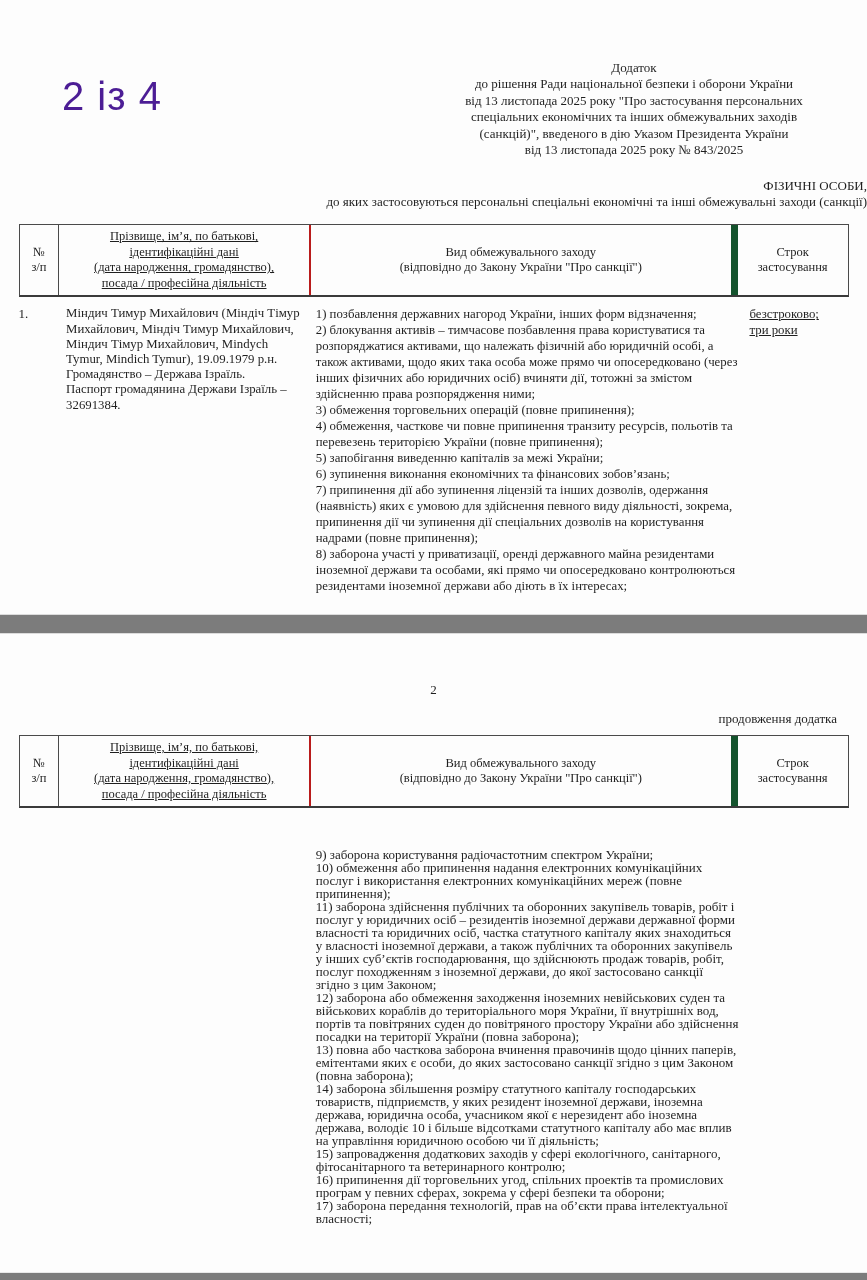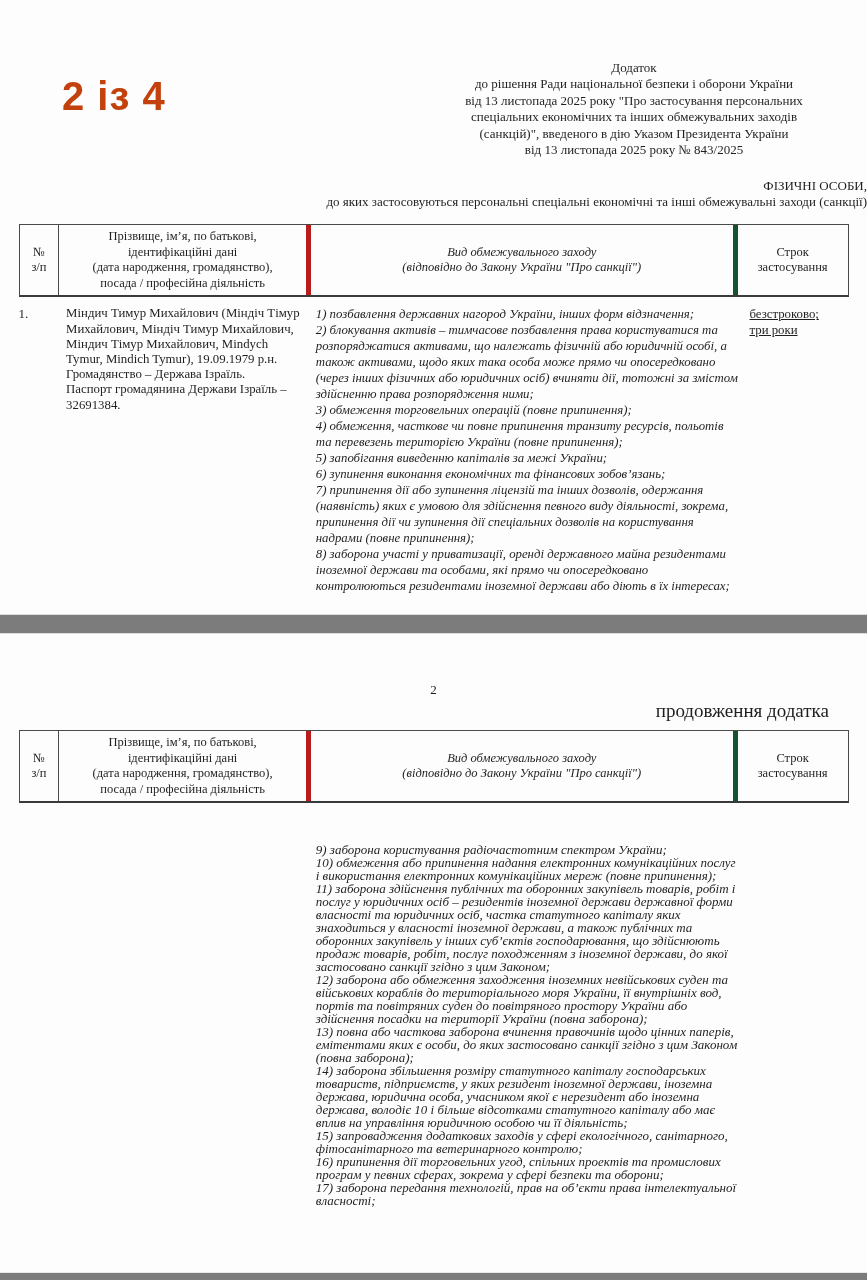--- a/index.html
+++ b/index.html
@@ -19,22 +19,22 @@
     box-sizing:border-box;
   }
   .bottom-band {
     height:8px; background:#7c7c7c;
     border-top:1px solid #e9e9e9; box-sizing:border-box;
   }
 
   .page-counter {
     position:absolute; left:62px; top:74px;
     font-family:"Liberation Sans", sans-serif;
-    font-size:40px; font-weight:700; letter-spacing:1px;
-    color:#c2410c;
+    font-size:40px; font-weight:400; letter-spacing:1px;
+    color:#4c1d95;
   }
 
   .appendix-header {
     margin:0 8px 0 auto; padding-top:60px;
     width:450px; text-align:center;
     font-size:13px; line-height:16.4px;
     white-space:pre-line;
   }
 
   .doc-title-block { text-align:right; margin-top:20px; font-size:13px; line-height:16px; }
@@ -50,36 +50,36 @@
     border-right:1px solid #4a4a4a;
     font-size:12.5px; line-height:15.5px;
     min-height:68px;
   }
   .sanctions-table-header .hcell {
     box-sizing:border-box; padding:4px 4px;
     display:flex; align-items:center; justify-content:center;
     text-align:center; white-space:pre-line;
   }
   .hcell.col-no { width:40px; border-right:1px solid #4a4a4a; }
-  .hcell.col-name { width:252px; border-right:5px solid #b91c1c; }
-  .hcell.col-measure { width:428px; border-right:5px solid #14532d;font-style:italic; }
+  .hcell.col-name { width:252px; border-right:2px solid #b91c1c;text-decoration:underline; }
+  .hcell.col-measure { width:428px; border-right:7px solid #14532d; }
   .hcell.col-term { width:110px; }
 
   .entry-row {
     width:830px; margin:9px auto 0;
     display:flex; box-sizing:border-box;
   }
   .entry-row .bcell { box-sizing:border-box; white-space:pre-line; }
   .bcell.col-no { width:40px; font-size:13px; line-height:16px; padding-left:0; }
   .bcell.col-name { width:252px; padding-right:12px; font-size:12.8px; line-height:15.2px;margin-left:8px; }
-  .bcell.col-measure { width:428px; font-size:12.8px; line-height:16px;font-style:italic; }
+  .bcell.col-measure { width:428px; font-size:12.8px; line-height:16px; }
   .bcell.col-term { width:110px; padding-left:10px; font-size:12.8px; line-height:16px;text-decoration:underline; }
 
   .page-2 .page-number { text-align:center; padding-top:48px; font-size:13px; }
-  .page-2 .continuation { text-align:right; padding-right:38px; font-size:19px; margin-top:2px; }
+  .page-2 .continuation { text-align:right; padding-right:30px; font-size:13px; margin-top:13px; }
   .page-2 .sanctions-table-header { margin-top:8px; }
   .page-2 .bcell.col-measure { font-size:13px; line-height:13px;margin-top:31px; }
 </style>
 </head>
 <body>
 
 <div class="page page-1">
 
   <div class="page-counter">2 із 4</div>
 

